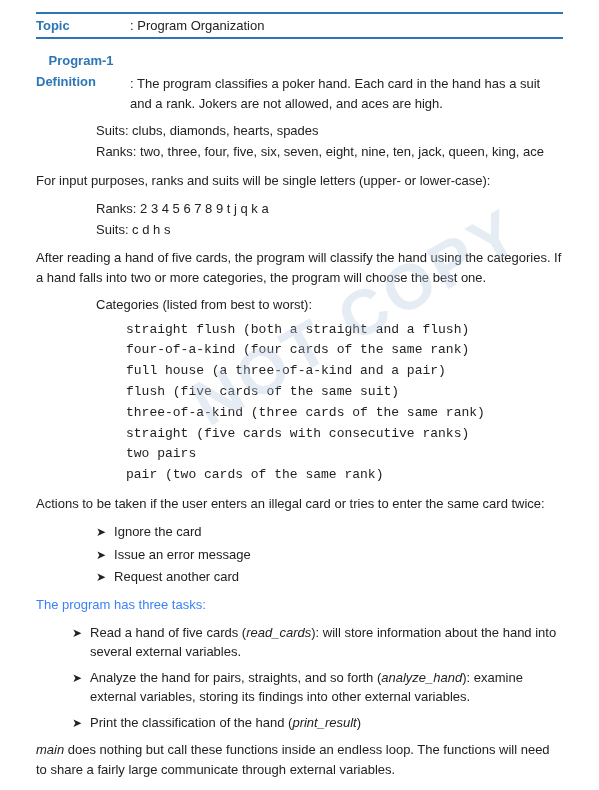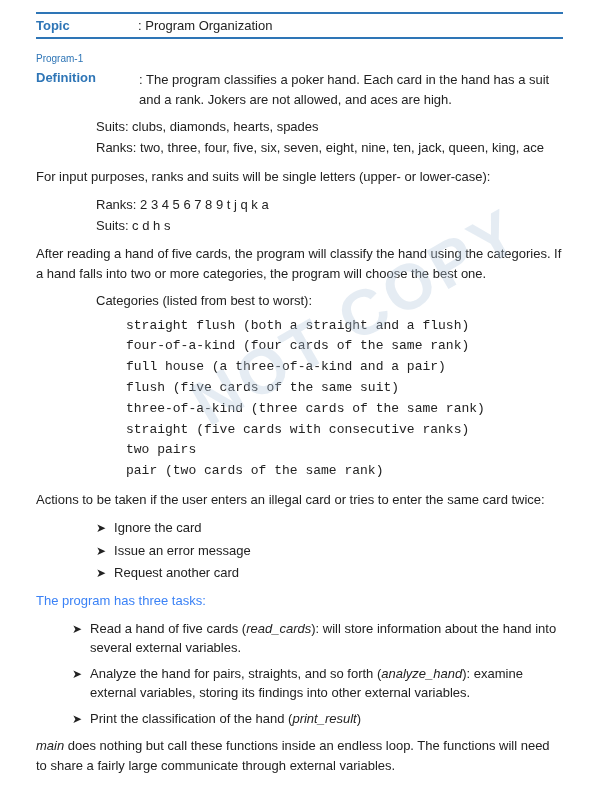--- a/index.html
+++ b/index.html
@@ -19,21 +19,21 @@
       position: relative;
     }
 
     .top-bar {
       border-top: 2px solid #2e75b6;
       border-bottom: 2px solid #2e75b6;
       padding: 4px 0;
       margin-bottom: 14px;
       display: flex;
       align-items: center;
-      gap: 12px;
+      gap: 4px;
     }
 
     .top-bar-label {
       font-weight: bold;
       color: #2e75b6;
       font-size: 13px;
       min-width: 90px;
     }
 
     .top-bar-value {
@@ -42,36 +42,37 @@
     }
 
     .program-title-row {
       display: flex;
       align-items: flex-start;
       margin-bottom: 6px;
       gap: 0;
     }
 
     .program-label {
-      font-weight: normal;
+      font-weight: bold;
       color: #2e75b6;
-      font-size: 10px;
+      font-size: 13px;
       min-width: 90px;
+      text-align: center;
     }
 
     .program-title-text {
       font-size: 13px;
       color: #222;
     }
 
     .definition-row {
       display: flex;
       align-items: flex-start;
       margin-bottom: 8px;
-      gap: 13px;
+      gap: 4px;
     }
 
     .definition-label {
       font-weight: bold;
       color: #2e75b6;
       font-size: 13px;
       min-width: 90px;
       flex-shrink: 0;
     }
 

